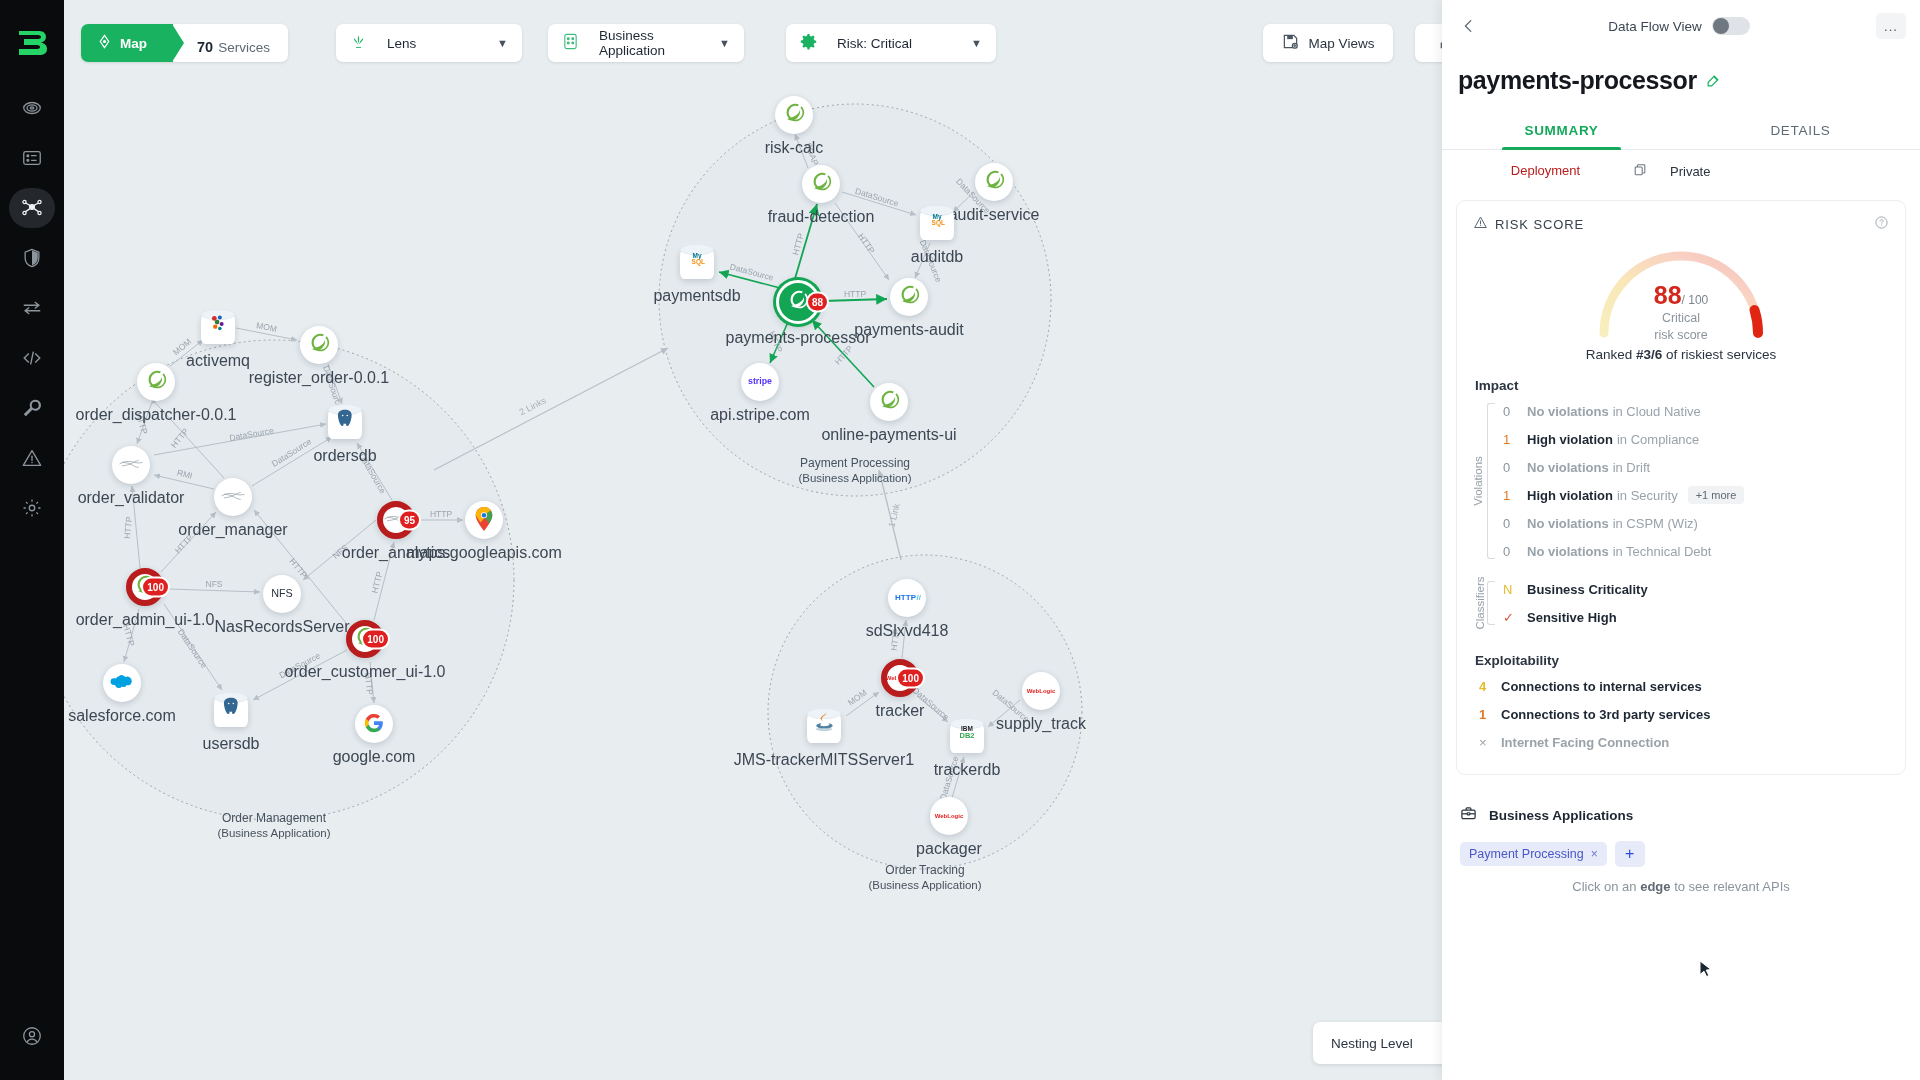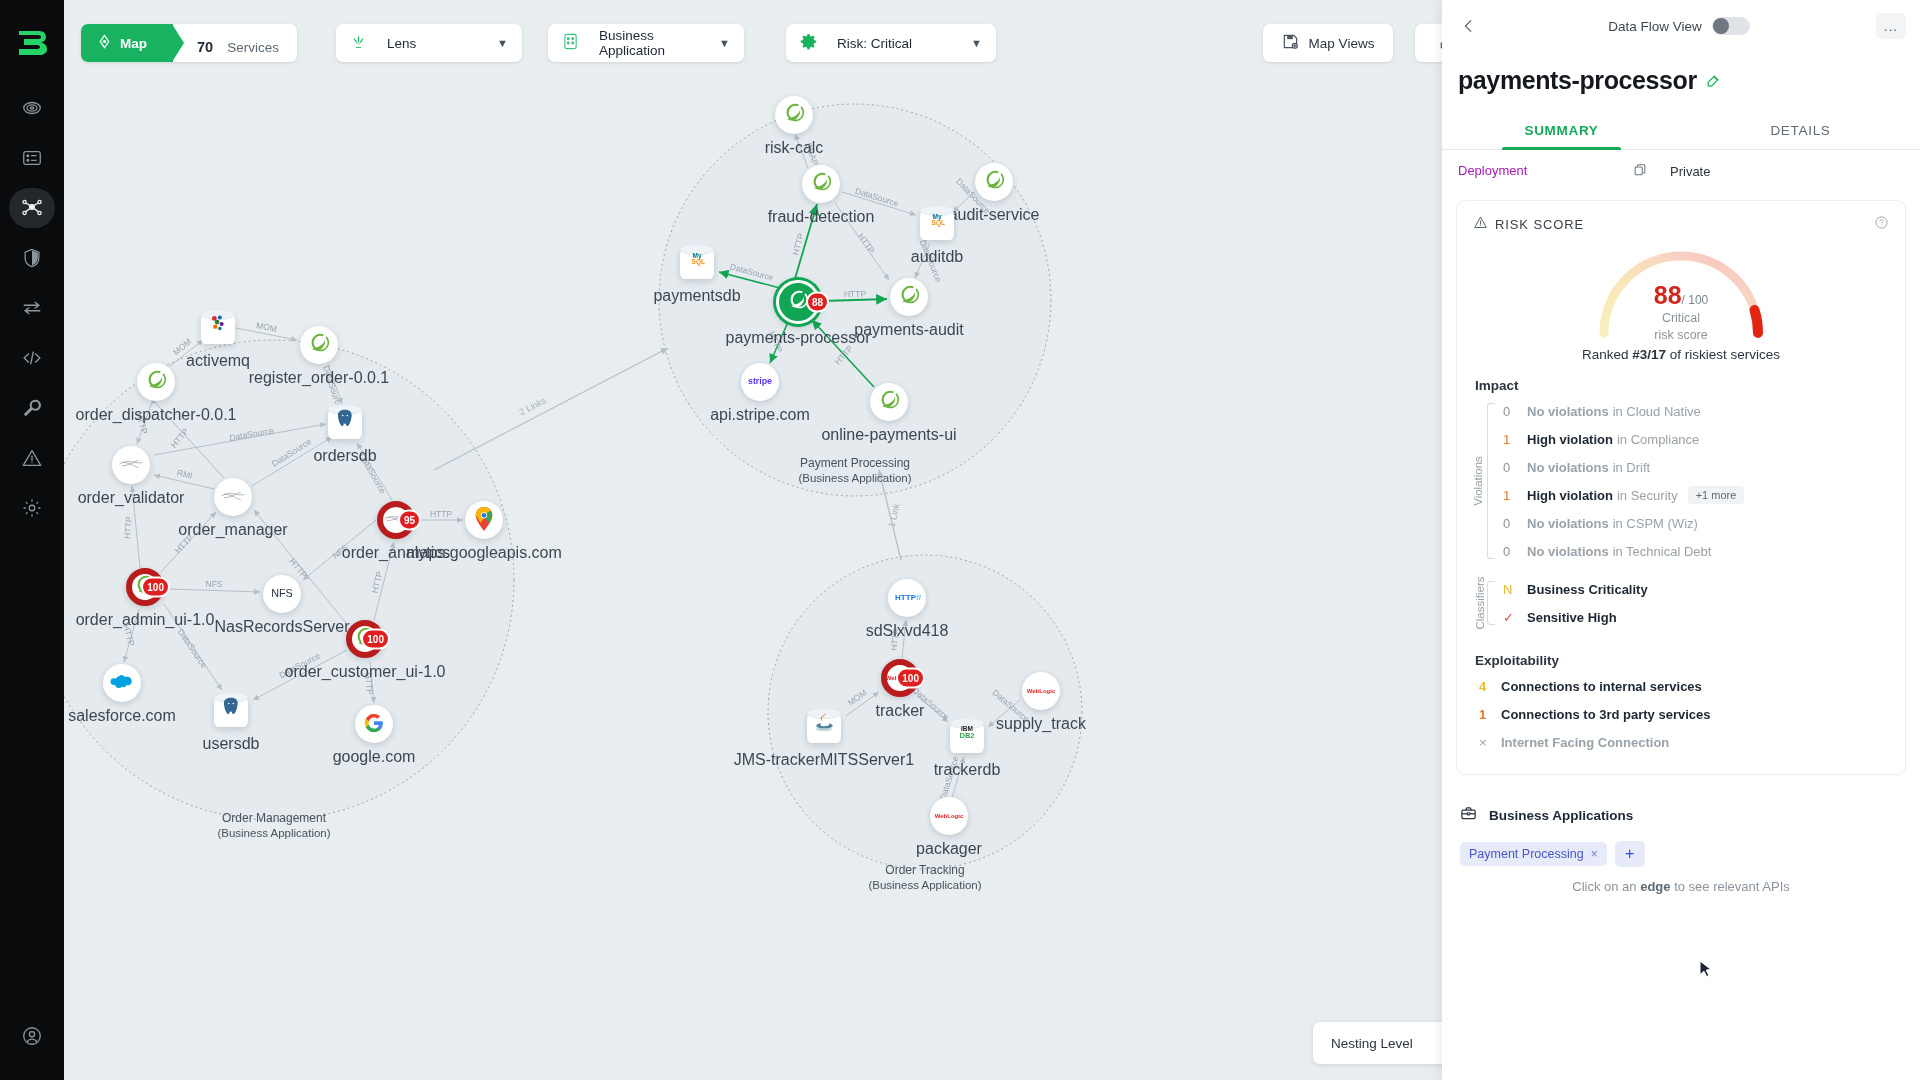--- a/index.html
+++ b/index.html
@@ -44,21 +44,21 @@
     display:flex; align-items:center; gap:8px;
     padding:0 26px 0 16px; font-size:13.5px; font-weight:600;
     position:relative;
   }
   .tb-map-left:after {
     content:""; position:absolute; right:-11px; top:0;
     width:0;height:0;border-top:19px solid transparent;border-bottom:19px solid transparent;
     border-left:12px solid #19b260;
   }
   .tb-map-right {
-    display:flex; align-items:center; gap:14px; padding:8px 18px 0 24px;
+    display:flex; align-items:center; gap:5px; padding:8px 18px 0 24px;
     font-size:13.5px; color:#5d6974;
   }
   .tb-map-right b { color:#1d2733; font-size:14.5px; }
 
   .tb-sel {
     position:absolute; top:24px; height:38px; background:#fff;
     border-radius:7px; box-shadow:0 1px 3px rgba(30,50,70,.13);
     display:flex; align-items:center; padding:0 14px; gap:10px;
     cursor:pointer; font-size:13.5px; color:#1d2733;
   }
@@ -161,21 +161,21 @@
     flex:1; text-align:center; padding:11px 0 11px; font-size:13.5px; letter-spacing:.7px;
     color:#5f6a75; cursor:pointer; position:relative;
   }
   .rp-tab.active { color:#16a95c; font-weight:600; }
   .rp-tab.active:after {
     content:""; position:absolute; left:25%; right:25%; bottom:-1px; height:3px;
     background:#16a95c; border-radius:2px 2px 0 0;
   }
 
   .rp-deploy { display:flex; padding:13px 16px 6px; font-size:13px; }
-  .rp-deploy .k { width:175px; color:#a21caf; }
+  .rp-deploy .k { width:175px; color:#b91c1c;text-align:center; }
   .rp-deploy .v { display:flex; align-items:center; gap:23px; color:#2b3440; }
 
   .card {
     margin:14px 14px 0 14px; border:1px solid #eceef1; border-radius:9px;
     padding:14px 16px 18px 16px;
   }
   .card-head { display:flex; align-items:center; gap:7px; }
   .card-head .t { font-size:13px; letter-spacing:.9px; color:#39424c; flex:1; }
   .card-head .q { color:#97a0a9; cursor:pointer; }
 
@@ -907,21 +907,21 @@
           <path d="M166.5 73 A77 77 0 0 1 170 96" fill="none" stroke="#e02613" stroke-width="10" stroke-linecap="round"></path>
         </svg>
         <div class="gv">
           <div><span class="n">88</span><span class="d">/ 100</span></div>
           <div class="s">Critical</div>
           <div class="s">risk score</div>
         </div>
       </div>
 
       <div class="rank">
-        <span>Ranked </span><b>#3/17</b><span> of riskiest services</span>
+        <span>Ranked </span><b>#3/6</b><span> of riskiest services</span>
       </div>
 
       <div class="sect-t">Impact</div>
 
       <div class="grouped">
         <div class="grp-rail">
           <div class="brk"></div>
           <div class="nm">Violations</div>
         </div>
         <div class="grp-rows" id="violations-rows">

